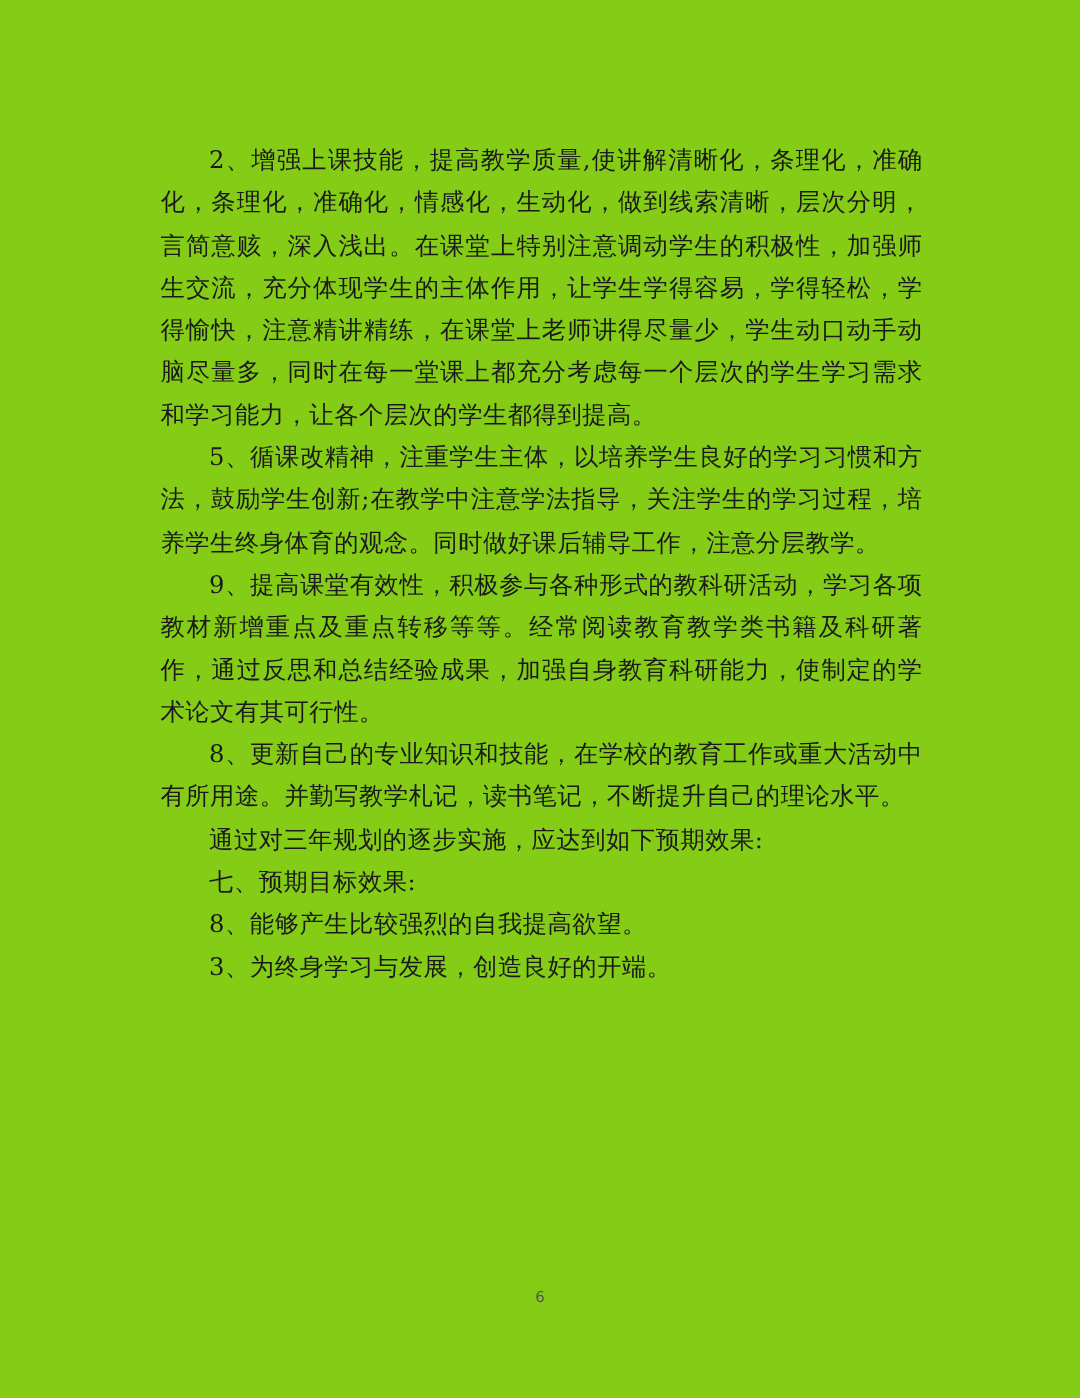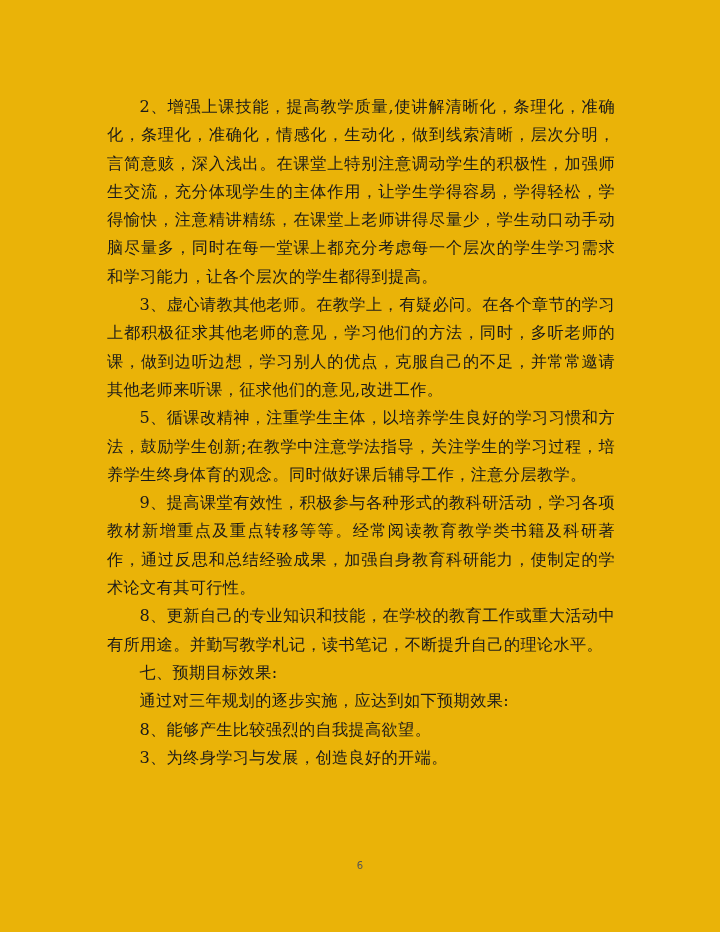--- a/index.html
+++ b/index.html
@@ -1,40 +1,39 @@
 <!DOCTYPE html>
 <html><head>
   <meta charset="utf-8">
   <style>
     html, body { margin: 0; padding: 0; background: #ffffff; }
     body { width: 720px; height: 932px; position: relative; overflow: hidden; }
     .page {
-      position: absolute; left: 0; top: 0; width: 720px; height: 932px; background: #eab308;
+      position: absolute; left: 0; top: 0; width: 720px; height: 932px; background: #84cc16;
     }
     .content {
       position: absolute; left: 107px; top: 93px; width: 508px;
       font-family: "DejaVu Serif", "Liberation Serif", serif;
       font-size: 16.2px; line-height: 28.3px; color: #1a1a1a;
     }
     .para { margin: 0; text-align: justify; text-align-last: left; letter-spacing: 0.35px; }
     .indent { text-indent: 2em; }
     .page-number {
       position: absolute; left: 0; width: 720px; top: 860px; text-align: center;
       font-family: "DejaVu Sans", sans-serif; font-size: 10px; color: #555;
     }
   </style>
 </head>
 <body>
 
 <div class="page">
   <div class="content">
     <p class="para indent">2、增强上课技能，提高教学质量,使讲解清晰化，条理化，准确化，条理化，准确化，情感化，生动化，做到线索清晰，层次分明，言简意赅，深入浅出。在课堂上特别注意调动学生的积极性，加强师生交流，充分体现学生的主体作用，让学生学得容易，学得轻松，学得愉快，注意精讲精练，在课堂上老师讲得尽量少，学生动口动手动脑尽量多，同时在每一堂课上都充分考虑每一个层次的学生学习需求和学习能力，让各个层次的学生都得到提高。</p>
-    <p class="para indent">3、虚心请教其他老师。在教学上，有疑必问。在各个章节的学习上都积极征求其他老师的意见，学习他们的方法，同时，多听老师的课，做到边听边想，学习别人的优点，克服自己的不足，并常常邀请其他老师来听课，征求他们的意见,改进工作。</p>
     <p class="para indent">5、循课改精神，注重学生主体，以培养学生良好的学习习惯和方法，鼓励学生创新;在教学中注意学法指导，关注学生的学习过程，培养学生终身体育的观念。同时做好课后辅导工作，注意分层教学。</p>
     <p class="para indent">9、提高课堂有效性，积极参与各种形式的教科研活动，学习各项教材新增重点及重点转移等等。经常阅读教育教学类书籍及科研著作，通过反思和总结经验成果，加强自身教育科研能力，使制定的学术论文有其可行性。</p>
     <p class="para indent">8、更新自己的专业知识和技能，在学校的教育工作或重大活动中有所用途。并勤写教学札记，读书笔记，不断提升自己的理论水平。</p>
+    <p class="para indent">通过对三年规划的逐步实施，应达到如下预期效果:</p>
     <p class="para indent">七、预期目标效果:</p>
-    <p class="para indent">通过对三年规划的逐步实施，应达到如下预期效果:</p>
     <p class="para indent">8、能够产生比较强烈的自我提高欲望。</p>
     <p class="para indent">3、为终身学习与发展，创造良好的开端。</p>
   </div>
   <div class="page-number">6</div>
 </div>
 
 </body></html>

